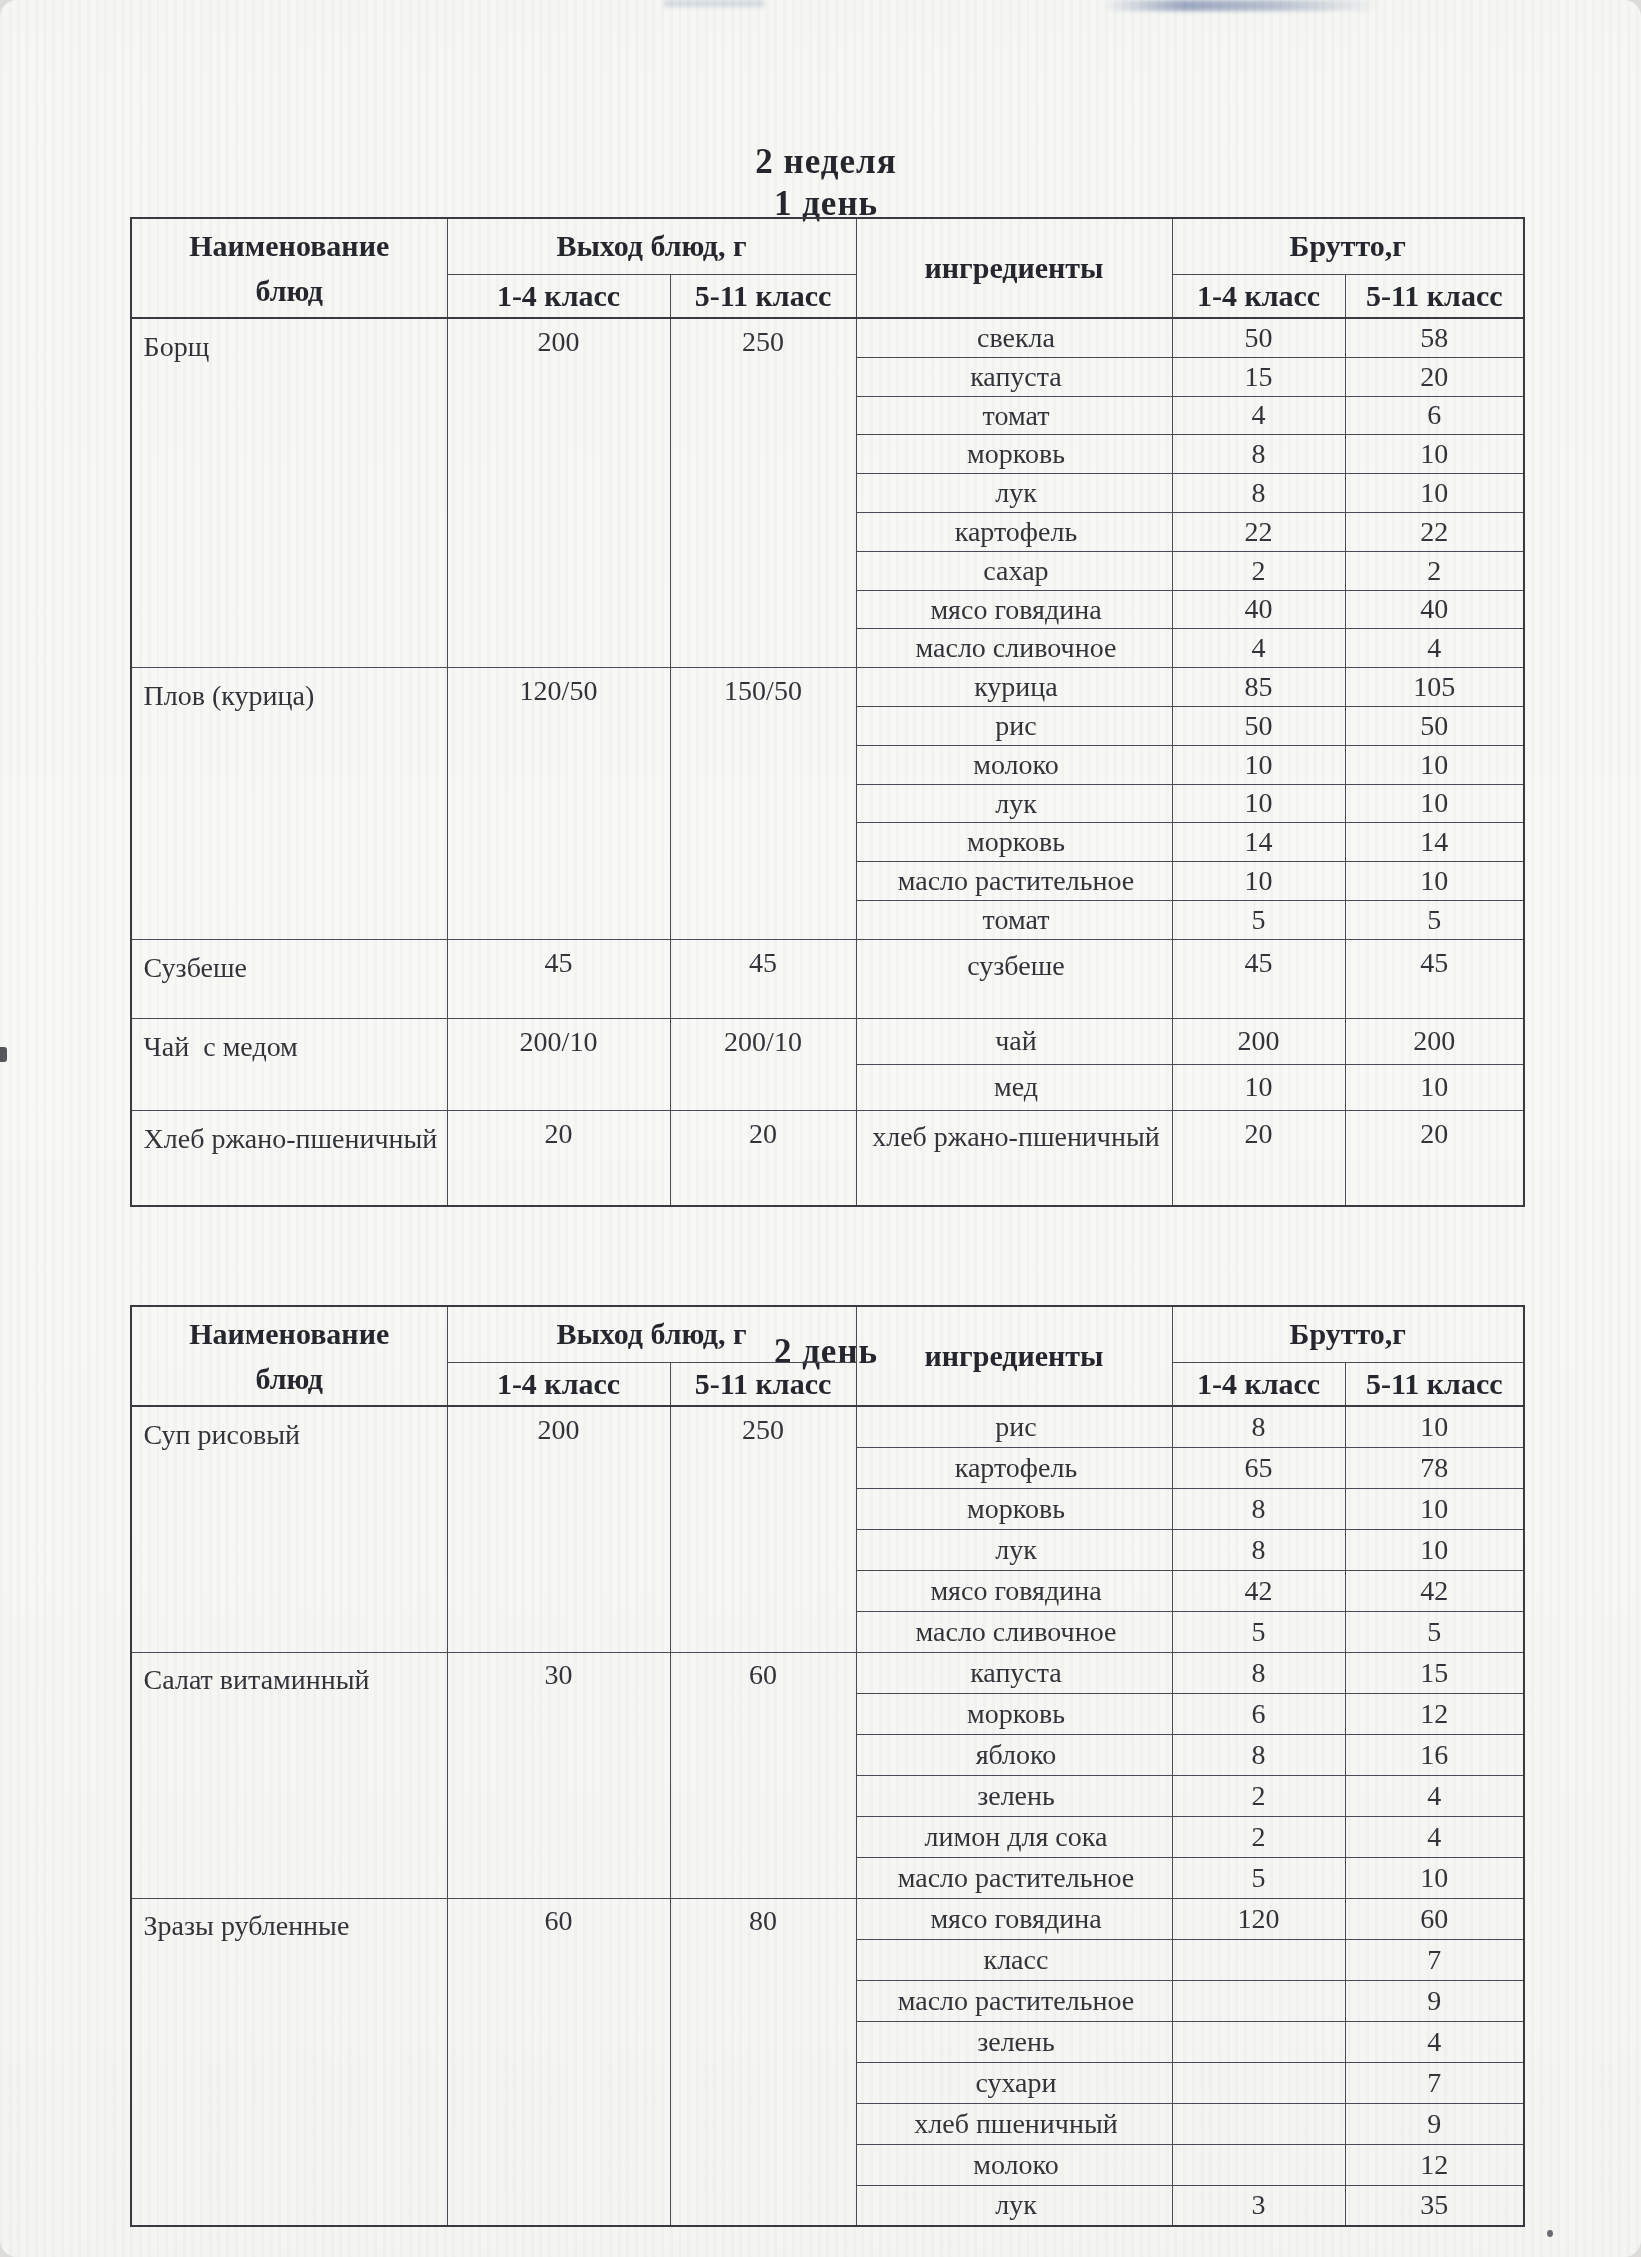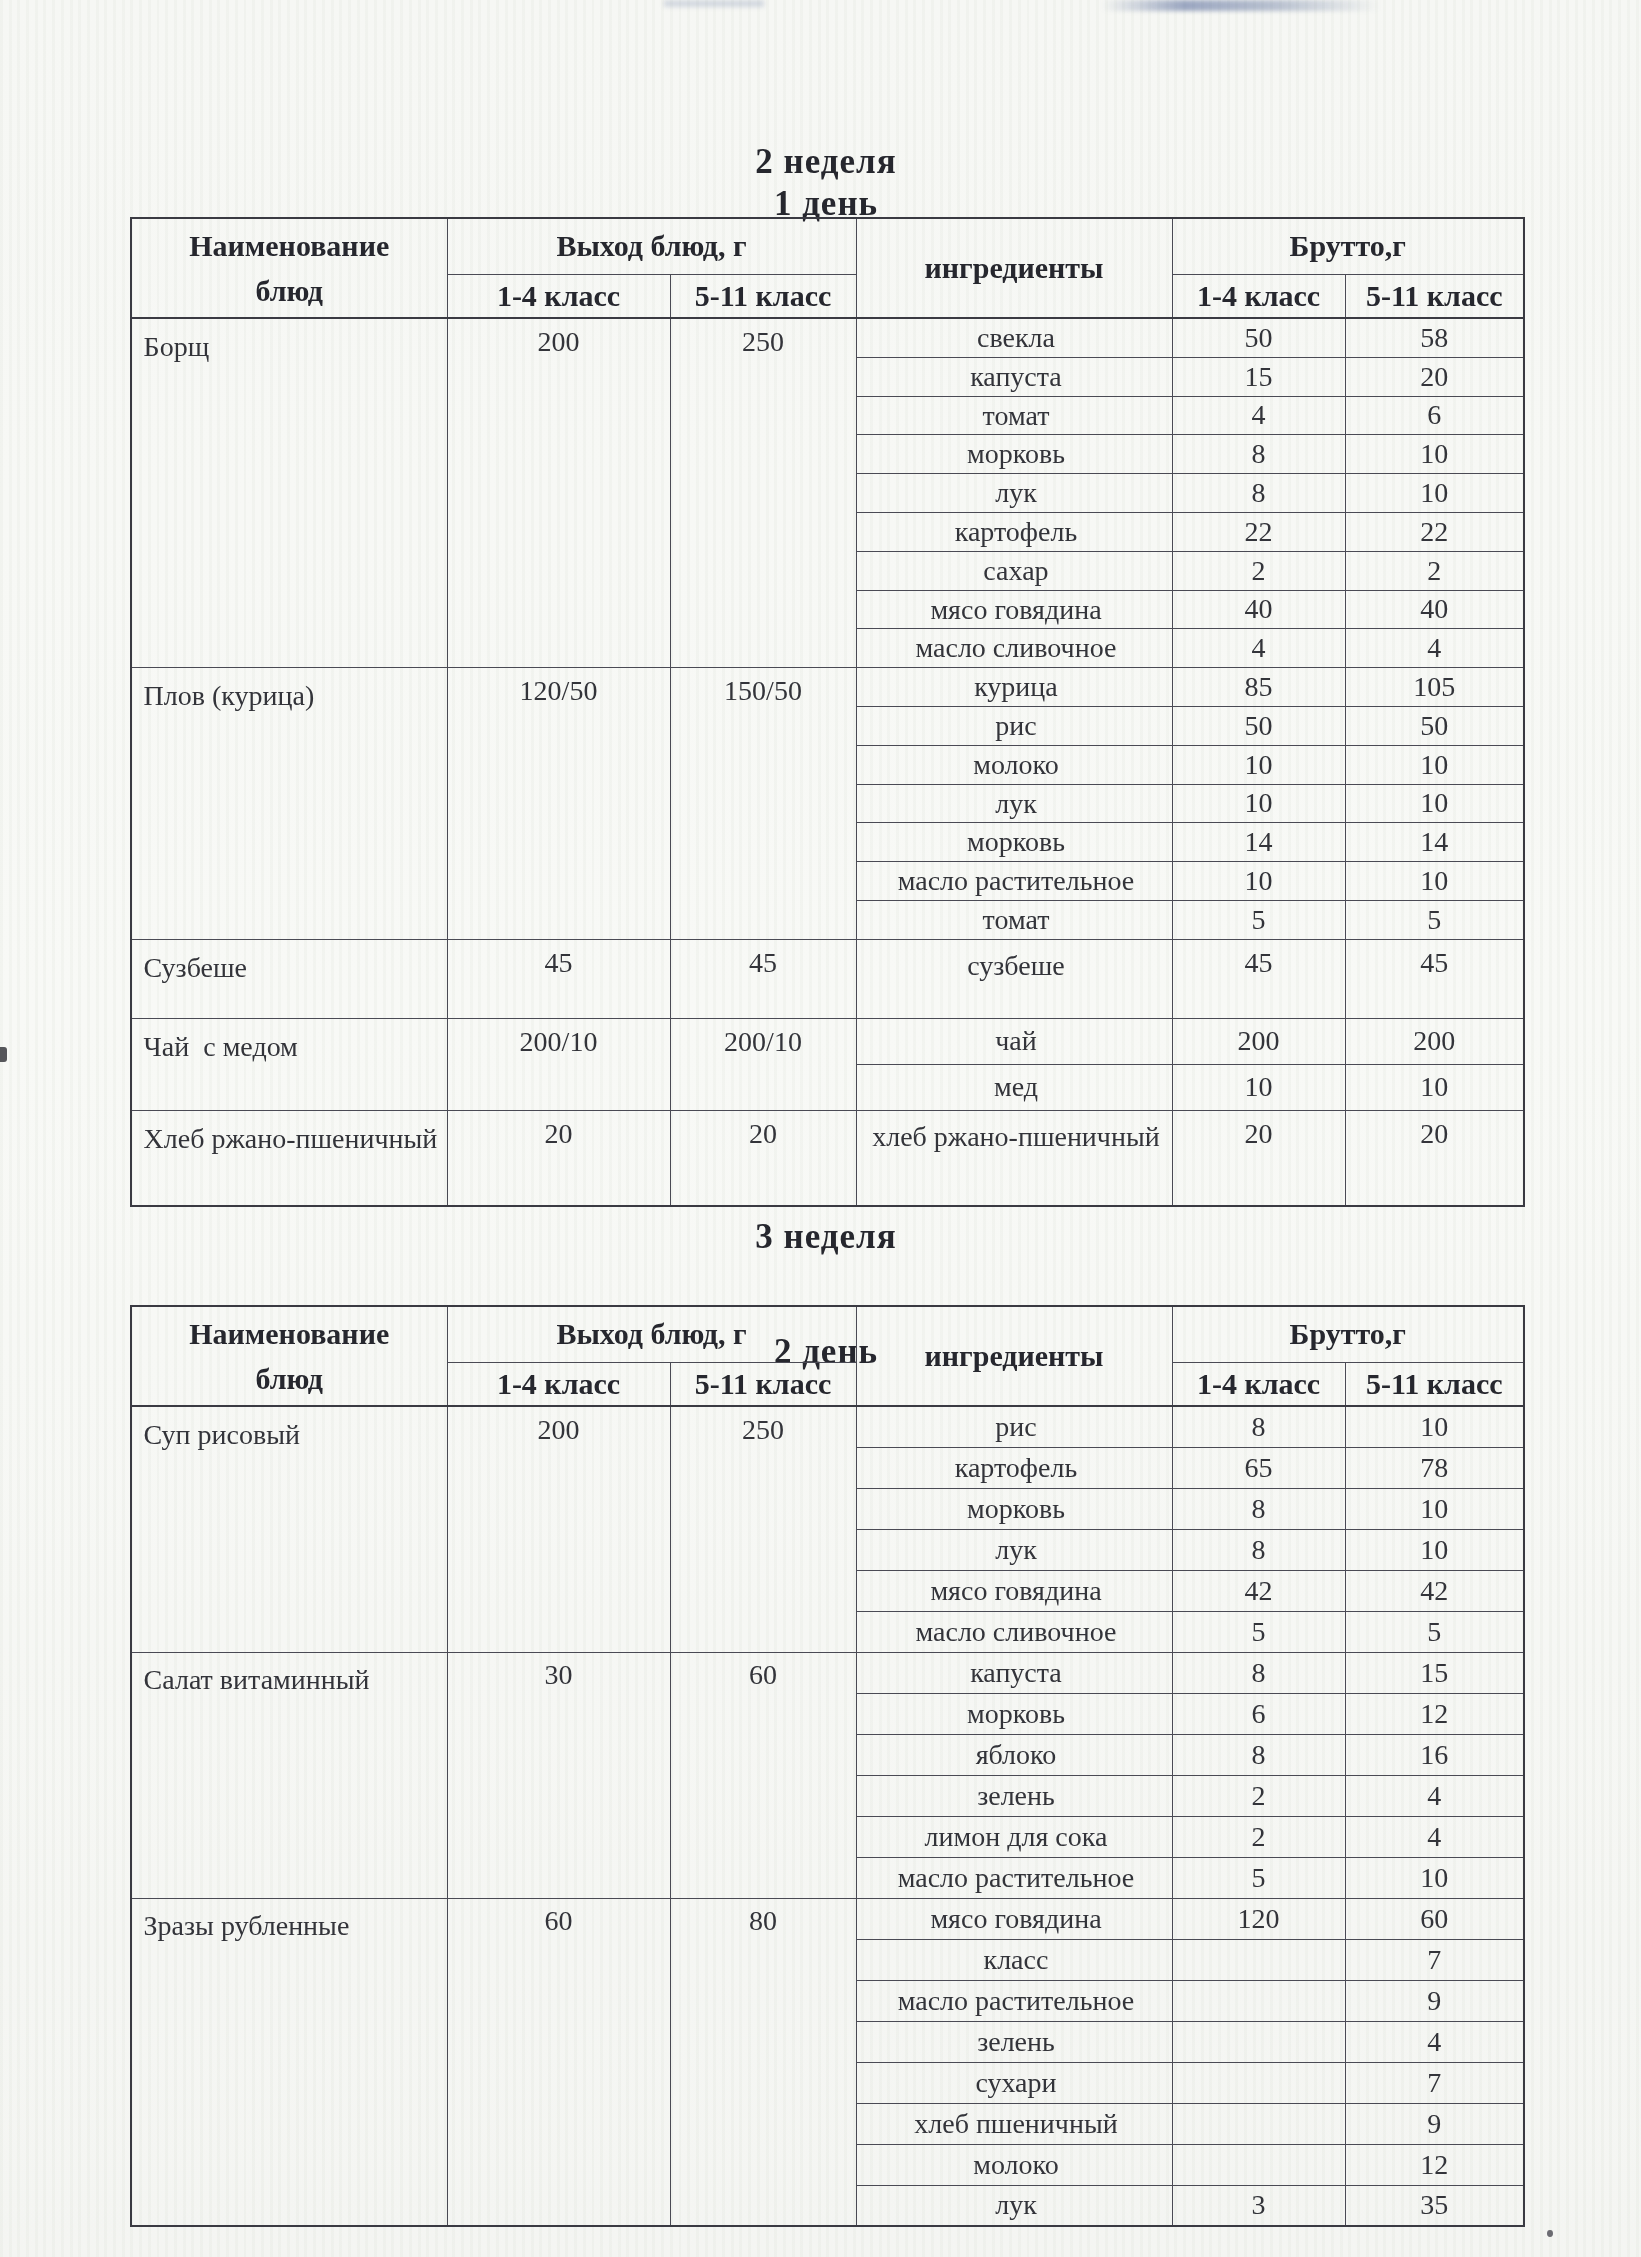--- a/index.html
+++ b/index.html
@@ -3,20 +3,21 @@
 <meta charset="utf-8">
 <style>
   html,body{margin:0;padding:0;background:#dddcd8;}
   .page{
     position:relative;
     width:1641px;height:2257px;
     background:linear-gradient(180deg,#f6f7f4 0%,#f8f9f6 45%,#f4f5f2 100%);
     font-family:"Liberation Serif", serif;
     color:#35363c;
     overflow:hidden;
+    border-radius:17px;
   }
   
   .page::before{
     content:'';position:absolute;inset:0;pointer-events:none;
     background:repeating-linear-gradient(90deg,rgba(203,210,197,0.13) 0 2.9px,rgba(255,255,255,0) 2.9px 8.7px);
   }
   .title{
     position:absolute;left:130px;width:1392px;
     text-align:center;font-weight:bold;font-size:35px;line-height:1.1;
     color:#26272e;letter-spacing:1px;
@@ -241,21 +242,20 @@
           <td class="dish">Хлеб ржано-пшеничный</td>
           <td class="val">20</td>
           <td class="val">20</td>
           <td class="ing">хлеб ржано-пшеничный</td>
           <td class="num">20</td>
           <td class="num">20</td>
         </tr>
       </tbody>
     </table>
 
-  <div class="title" id="week-title-2">3 неделя</div>
   <div class="title" id="day-title-2">2 день</div>
 
   <table class="menu" id="table2">
     <colgroup>
       <col style="width:316px">
         <col style="width:223px">
         <col style="width:186px">
       <col style="width:316px">
         <col style="width:173px">
         <col style="width:179px">

